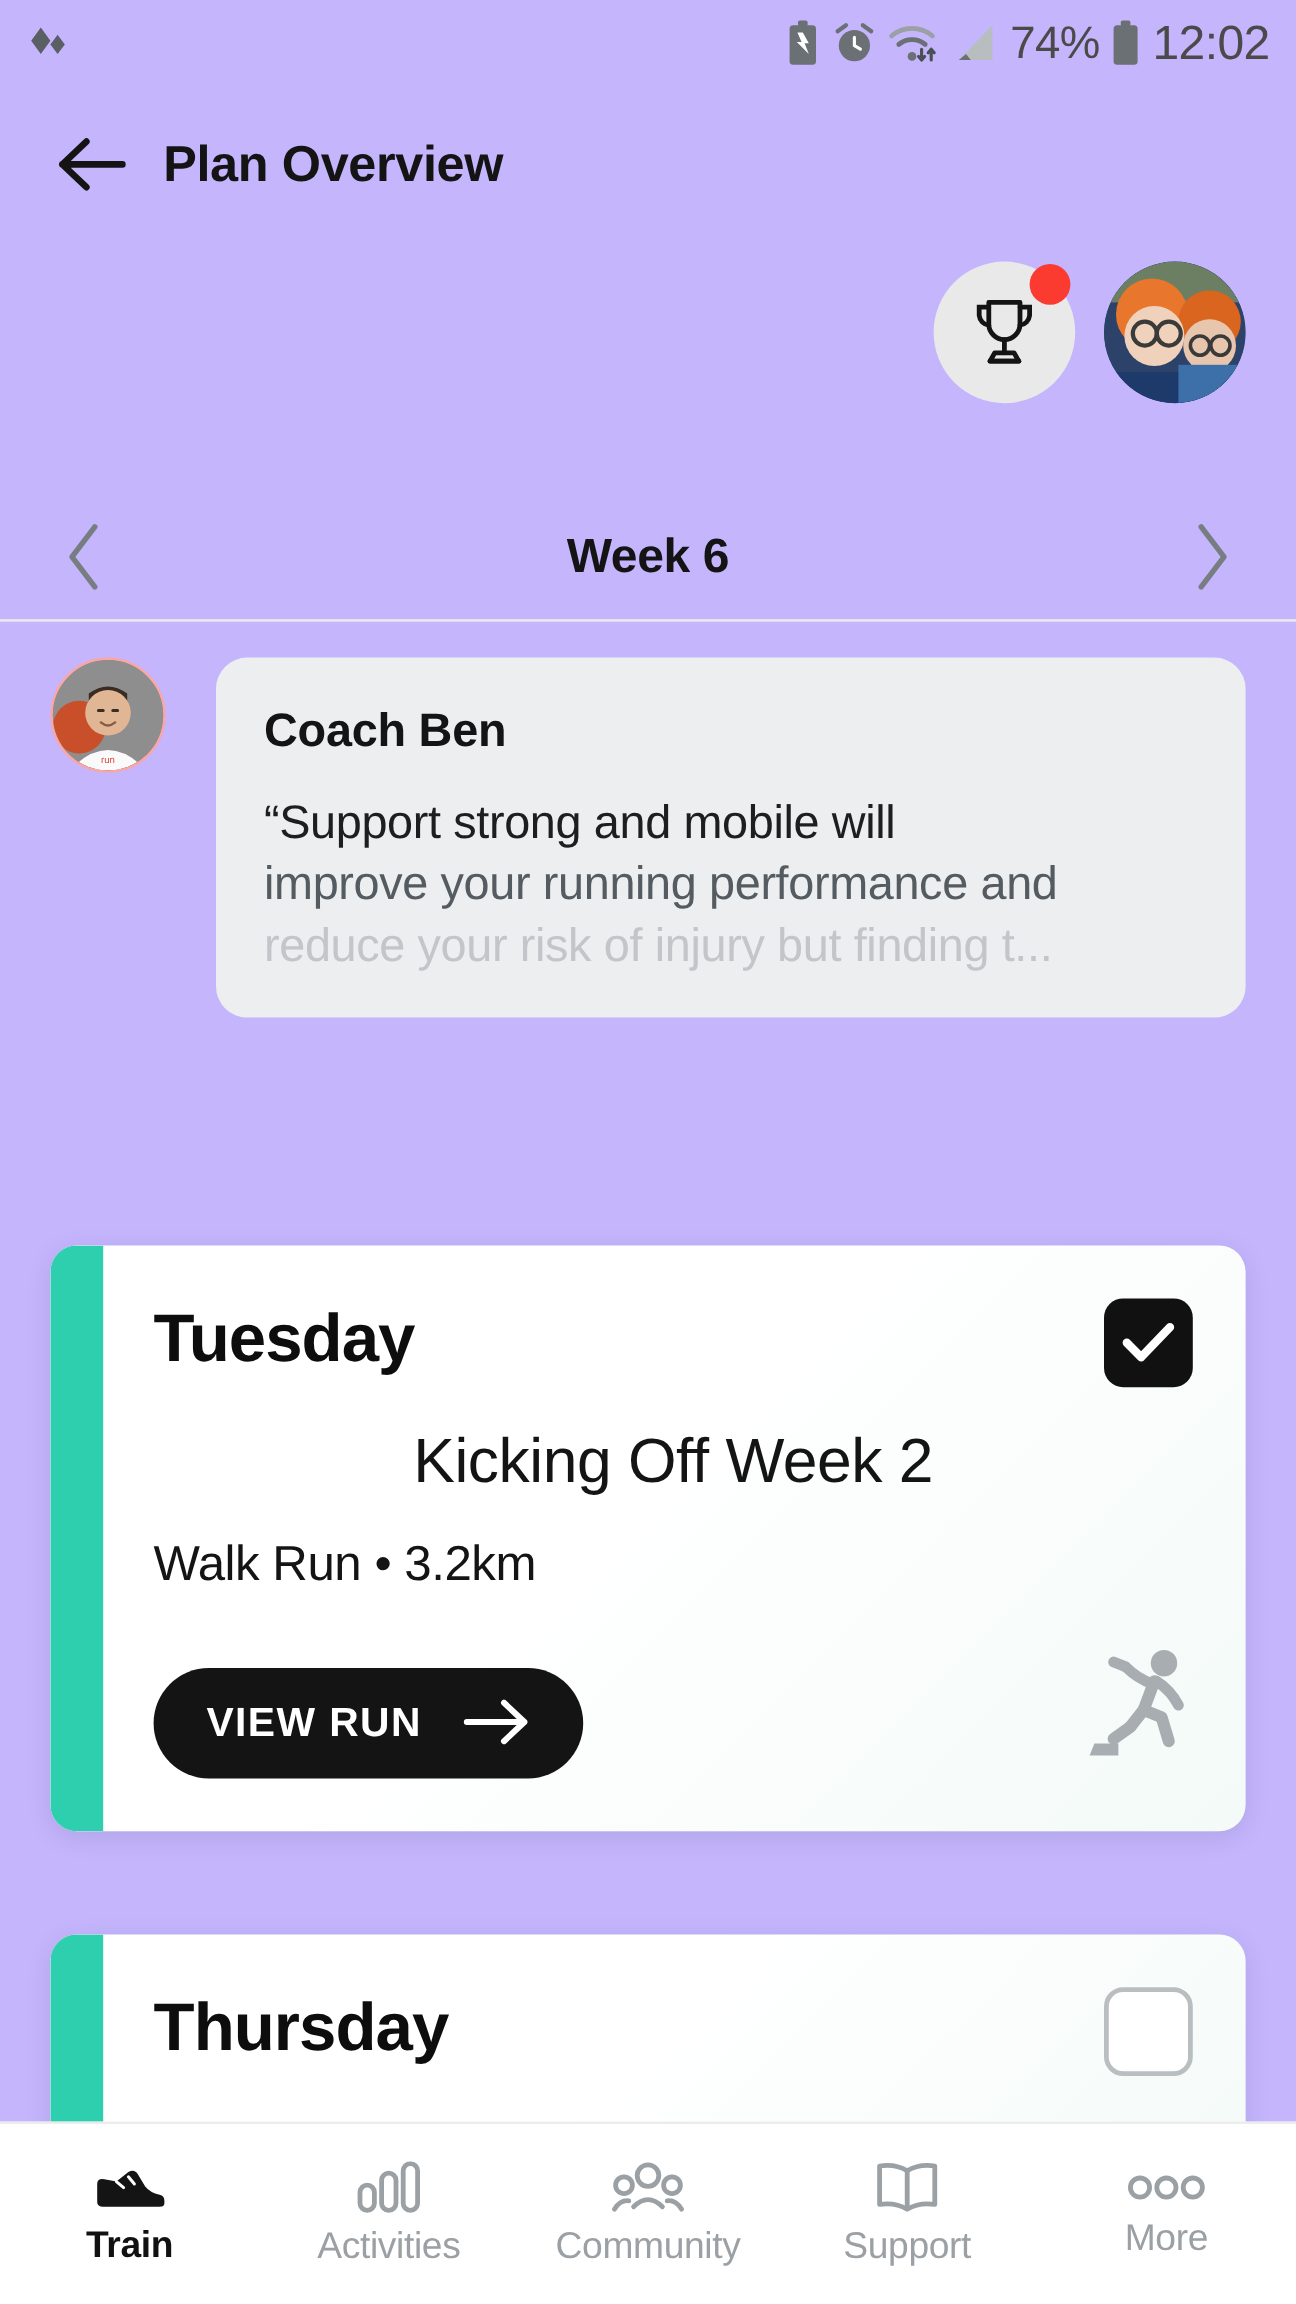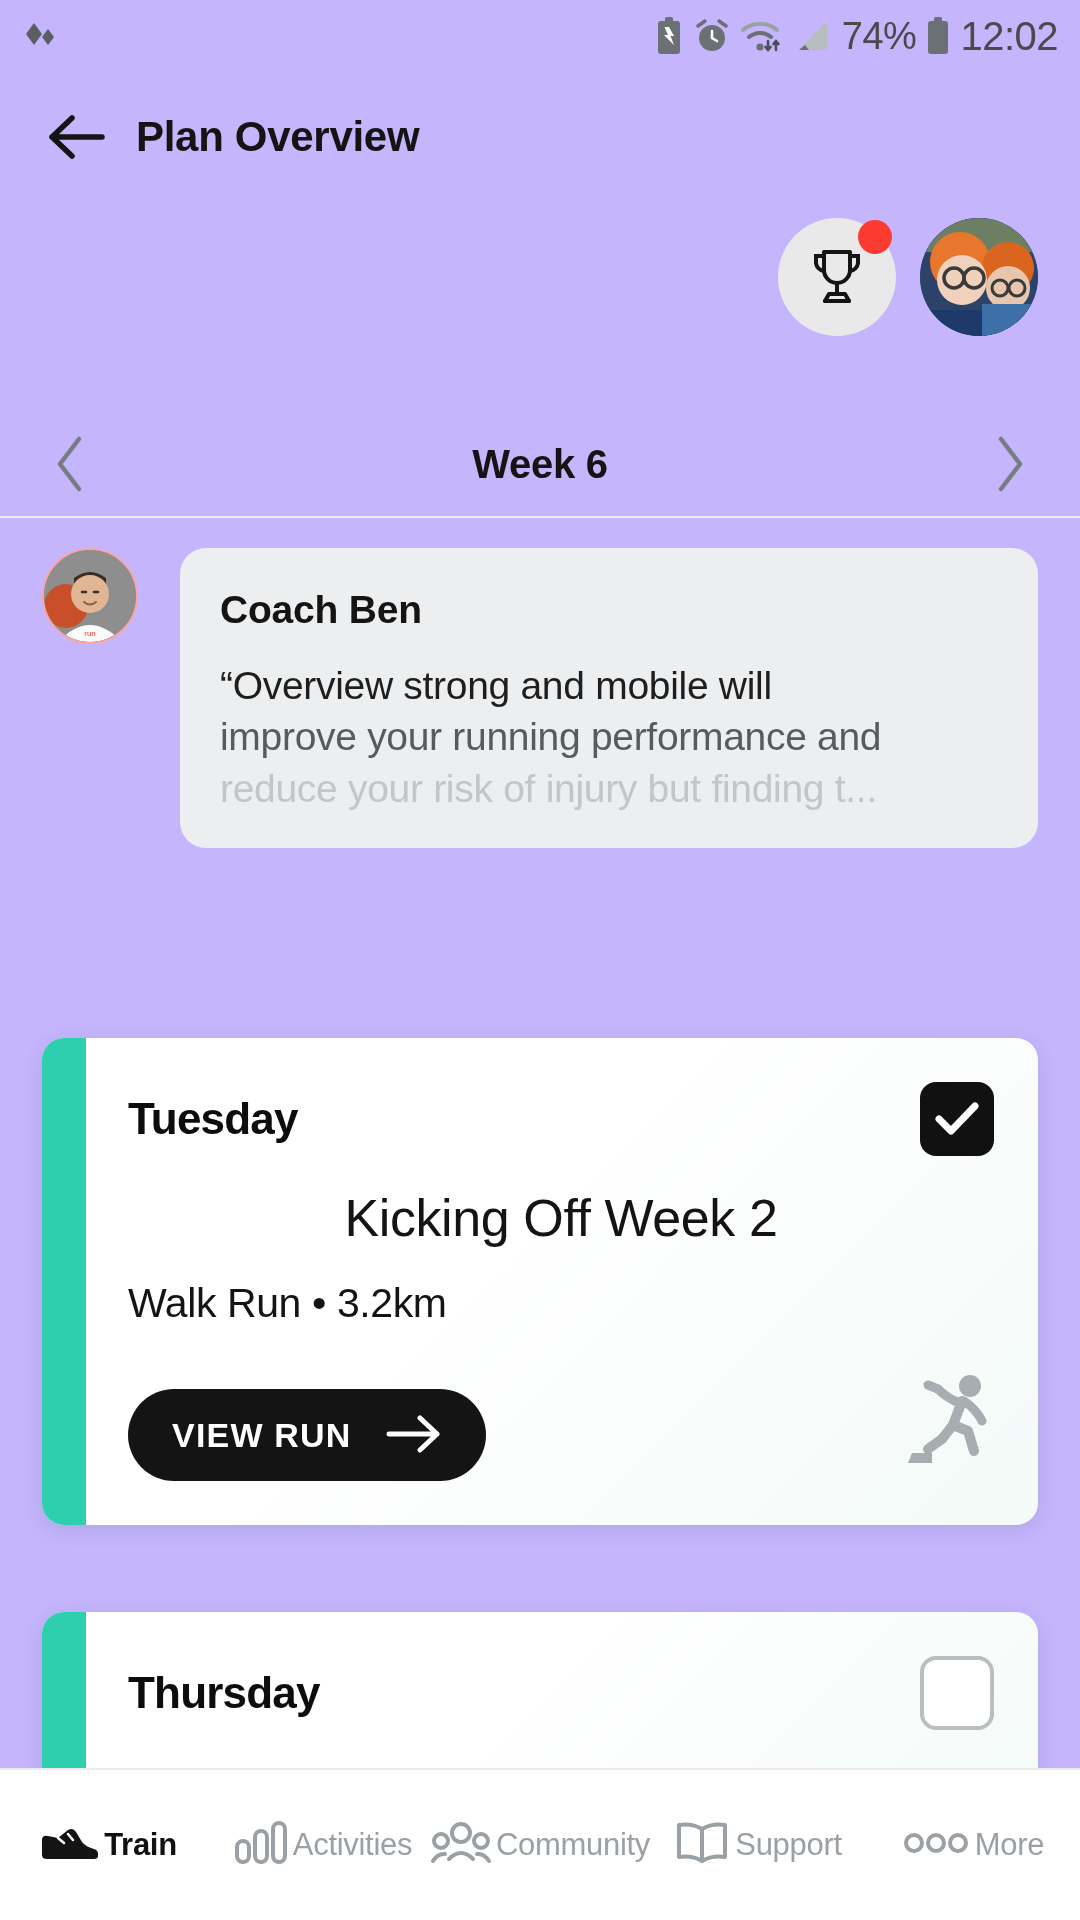--- a/index.html
+++ b/index.html
@@ -102,21 +102,21 @@
     position:absolute; left:42px; width:996px;
     border-radius:22px; overflow:hidden;
     background:linear-gradient(135deg,#ffffff 0%,#ffffff 45%,#f3faf8 100%);
     box-shadow:0 5px 22px rgba(0,0,0,0.09);
     display:flex;
   }
   .card-accent { width:44px; flex-shrink:0; background:#2ecfaf; }
   .card-body { flex:1; padding:44px 44px 44px 42px; position:relative; }
   .card-top { display:flex; align-items:flex-start; }
   .day-name {
-    font-size:44px; font-weight:700; color:#0d0d0d; letter-spacing:-0.8px;margin-top:12px;
+    font-size:56px; font-weight:700; color:#0d0d0d; letter-spacing:-0.8px;
   }
   .checkbox {
     margin-left:auto; width:74px; height:74px; border-radius:16px;
     display:flex; align-items:center; justify-content:center; flex-shrink:0;
   }
   .cb-checked { background:#111111; }
   .cb-unchecked { background:#ffffff; border:4px solid #b9bec1; }
   .workout-title {
     font-size:52px; color:#141414; margin-top:32px; letter-spacing:-0.4px;text-align:center;
   }
@@ -134,21 +134,21 @@
   }
   .runner-icon { margin-left:auto; margin-bottom:4px; }
 
   
   .bottom-nav {
     position:absolute; bottom:0; left:0; width:1080px; height:152px;
     background:#ffffff; border-top:2px solid #ececec;
     display:flex; align-items:center;
   }
   .nav-item {
-    flex:1; display:flex; 
+    flex:1; display:flex; flex-direction:column;
     align-items:center; justify-content:center; gap:4px; height:100%;
   }
   .nav-label { font-size:31px; letter-spacing:-0.3px; }
   .nav-active .nav-label { color:#111111; font-weight:700; }
   .nav-inactive .nav-label { color:#9aa0a4; font-weight:400; }
 </style>
 </head>
 <body>
 
 <div class="screen">
@@ -282,21 +282,21 @@
           <circle cx="46" cy="44" r="19" fill="#e0b695"></circle>
           <path d="M38 42 L42 42 M50 42 L54 42" stroke="#3a2c22" stroke-width="2.5" stroke-linecap="round"></path>
           <path d="M40 52 Q46 57 52 52" stroke="#8a5c42" stroke-width="2" fill="none" stroke-linecap="round"></path>
           <path d="M14 92 Q46 58 78 92 Z" fill="#fafafa"></path>
           <text x="46" y="86" font-size="8" fill="#e0453a" text-anchor="middle" font-family="sans-serif">run</text>
         </g>
       </svg>
     </div>
     <div class="bubble">
       <div class="coach-name">Coach Ben</div>
-      <div class="quote-line ql1">“Overview strong and mobile will</div>
+      <div class="quote-line ql1">“Support strong and mobile will</div>
       <div class="quote-line ql2">improve your running performance and</div>
       <div class="quote-line ql3">reduce your risk of injury but finding t...</div>
     </div>
   </div>
 
   <div class="day-card" style="top:1038px;">
     <div class="card-accent"></div>
     <div class="card-body">
       <div class="card-top">
         <span class="day-name">Tuesday</span>

